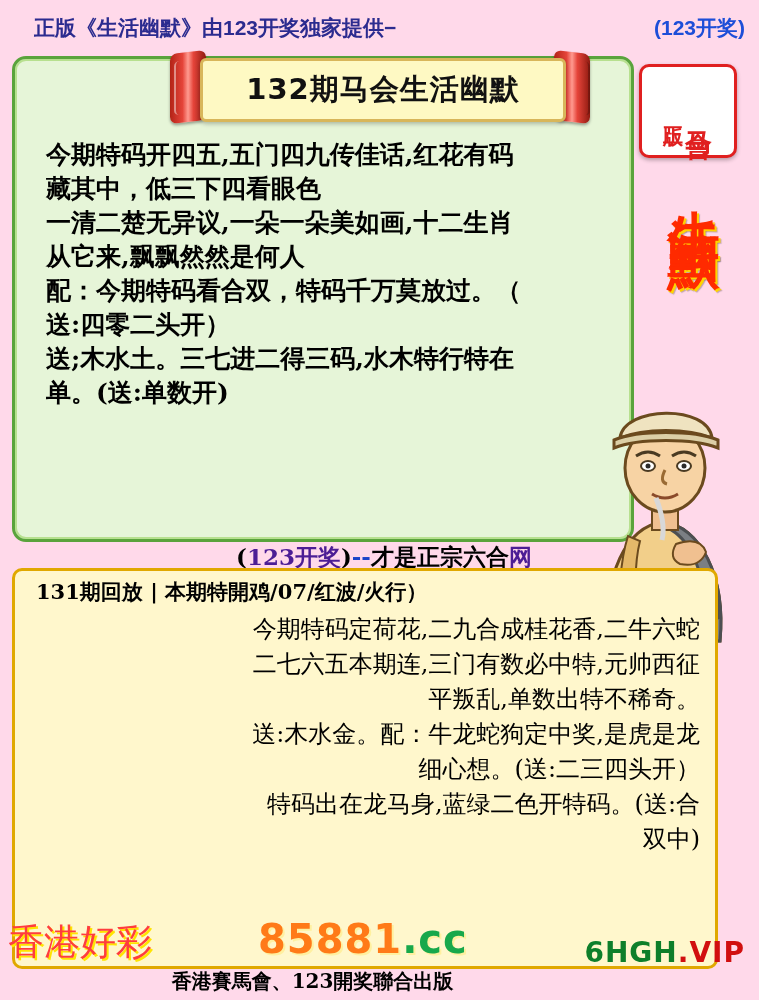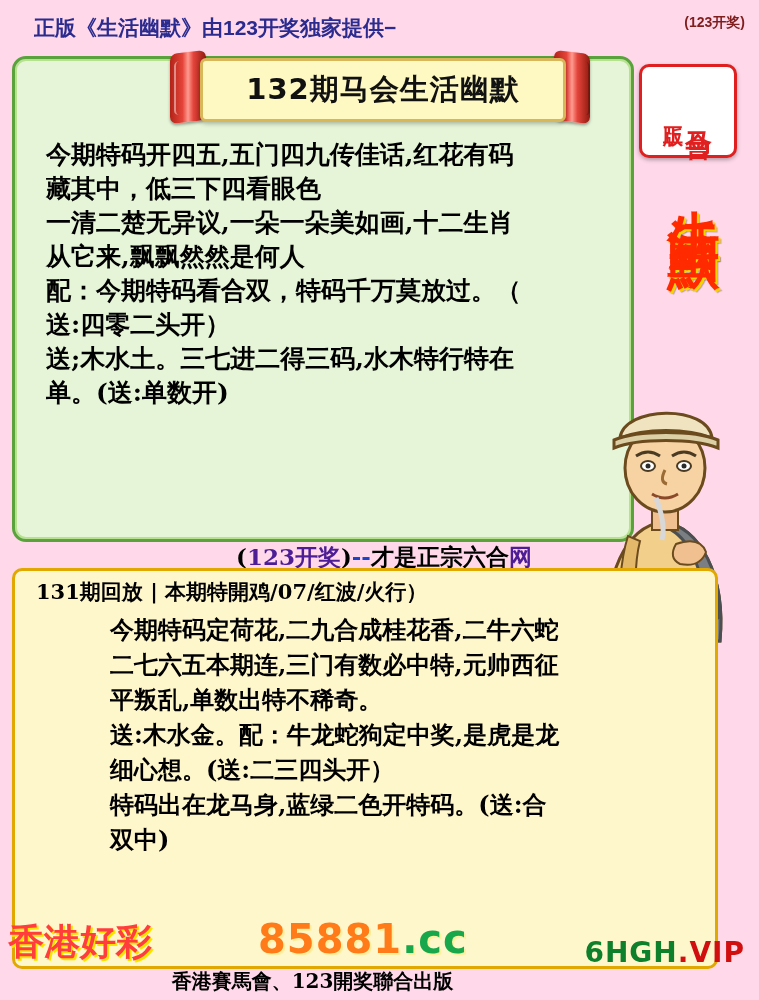--- a/index.html
+++ b/index.html
@@ -11,21 +11,21 @@
   
   .top-bar{
     position:absolute;top:14px;left:16px;width:759px;height:26px;
     display:flex;align-items:flex-start;
   }
   .top-left{
     margin-left:18px;font-size:21px;color:#2b2b8f;font-weight:bold;
     letter-spacing:0px;white-space:nowrap;
   }
   .top-right{
-    position:absolute;right:30px;font-size:14px;color:#7f1d1d;font-weight:bold;
+    position:absolute;right:30px;font-size:21px;color:#1d4ed8;font-weight:bold;
     white-space:nowrap;
   }
   
   .green-panel{
     position:absolute;left:12px;top:56px;width:616px;height:480px;
     background:#e6f5d8;
     border:3px solid #5aa33c;
     border-radius:14px;
     box-shadow:0 0 0 2px #b7e08f inset;
   }
@@ -110,28 +110,28 @@
     border-radius:10px;
   }
   .replay-line{
     position:absolute;left:36px;top:578px;
     font-family:"DejaVu Serif",serif;font-size:21px;font-weight:bold;color:#000;
     white-space:nowrap;
   }
   .yellow-text{
     position:absolute;left:110px;top:612px;width:590px;
     font-family:"DejaVu Serif","Liberation Serif",serif;
-    font-size:24px;line-height:35px;color:#000;font-weight:bold;
+    font-size:24px;line-height:35px;color:#000;font-weight:normal;text-align:right;
   }
   .yellow-text div{white-space:pre-wrap;}
   
   .wm-left{
     position:absolute;left:8px;top:918px;
     font-family:"DejaVu Sans",sans-serif;
-    font-size:36px;font-weight:bold;color:#ff3d3d;
+    font-size:36px;font-weight:normal;color:#ff3d3d;
     text-shadow:2px 2px 0 #ffe400;
     white-space:nowrap;
   }
   .wm-num{
     position:absolute;left:258px;top:916px;
     font-family:"DejaVu Sans",sans-serif;
     font-size:40px;font-weight:bold;color:#ff7a18;
     text-shadow:2px 2px 0 #fff0a0;
     white-space:nowrap;letter-spacing:1px;
   }

